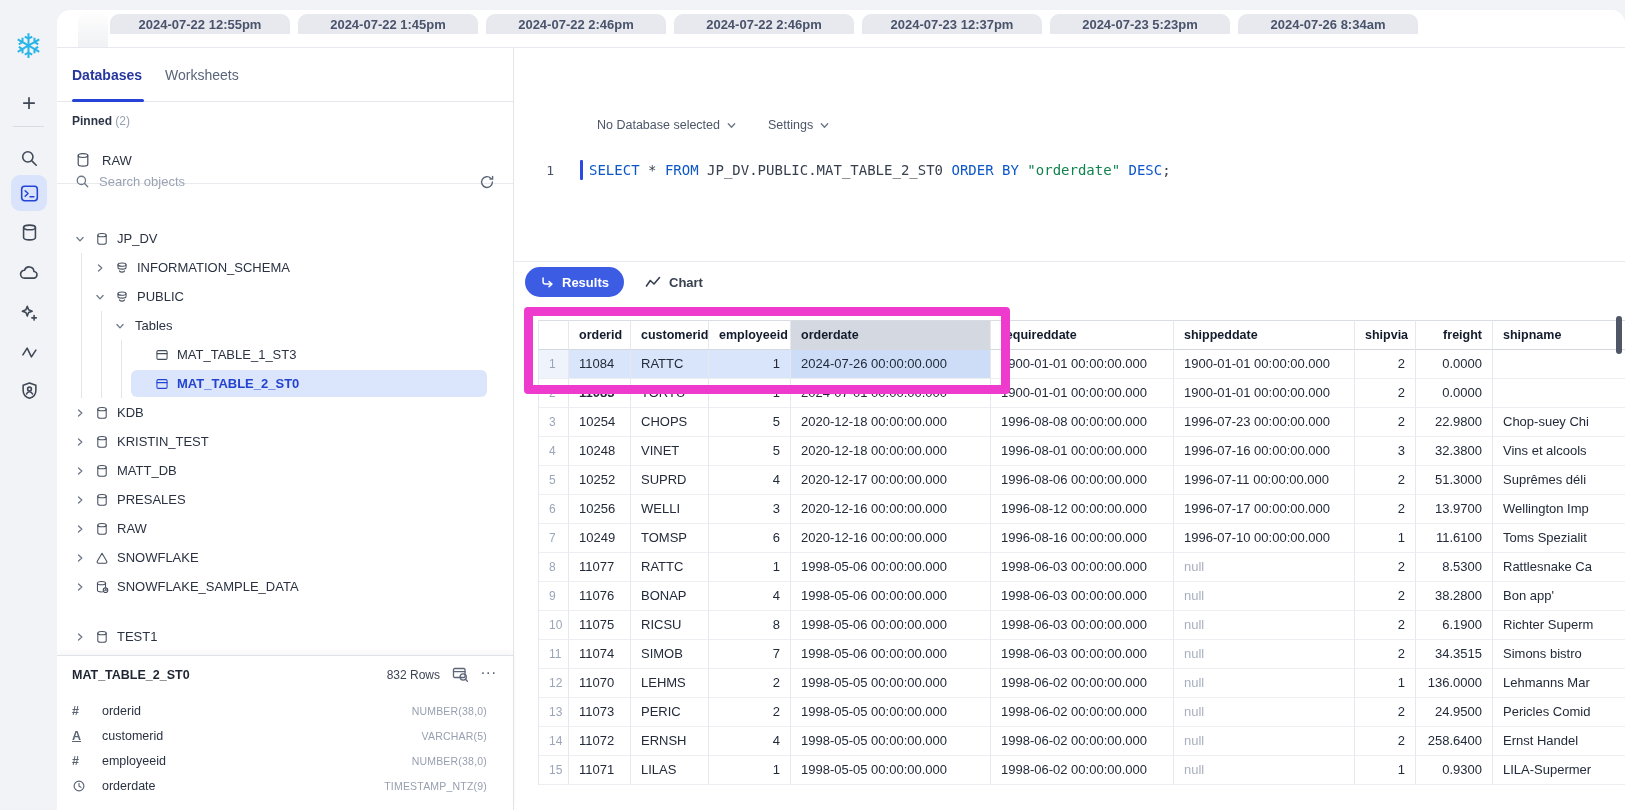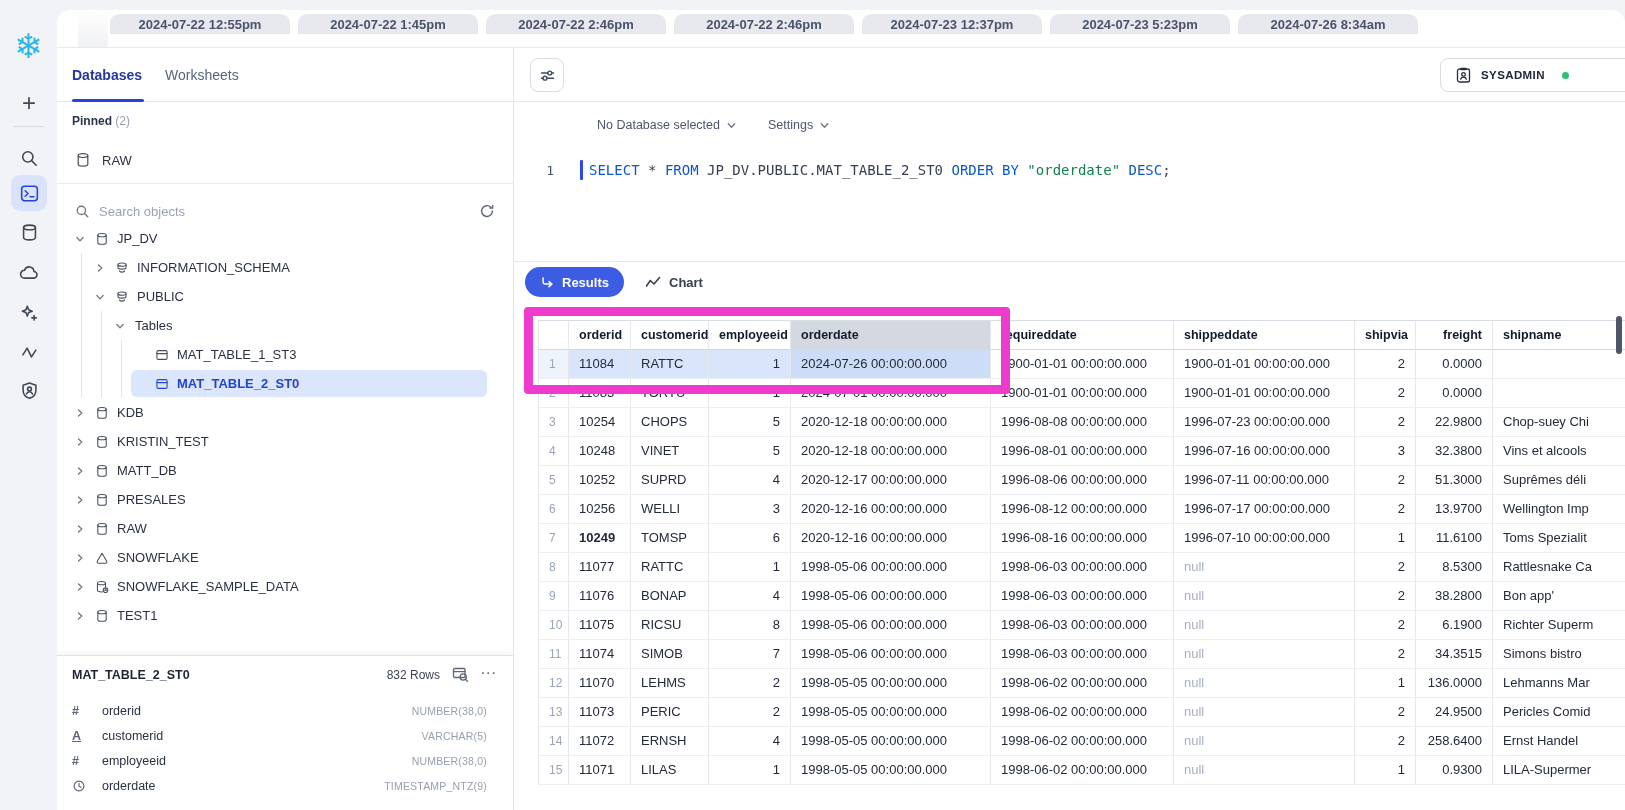--- a/index.html
+++ b/index.html
@@ -32,21 +32,21 @@
   .side-tab{position:absolute;top:0;height:54px;display:flex;align-items:center;font-size:14px;cursor:pointer}
   .side-tab.db{left:15px;color:#26379f;font-weight:700}
   .side-tab.ws{left:108px;color:#59657a;font-weight:500}
   .side-underline{position:absolute;left:15px;top:51px;width:72px;height:3px;background:#2742d6;border-radius:2px}
   .pinned{position:absolute;left:15px;top:66px;font-size:12px;font-weight:700;color:#2c3547}
   .pinned b{font-weight:400;color:#97a0b0}
   .pitem{position:absolute;left:0;top:94px;right:0;height:36px;display:flex;align-items:center;cursor:pointer}
   .pitem .ticon{margin-left:18px}
   .pitem span{margin-left:11px;font-size:13px;color:#2a3242}
   .sdiv1{position:absolute;left:0;top:135px;right:0;height:1px;background:#e8eaee}
-  .searchrow{position:absolute;left:0;top:133px;right:0;height:38px;display:flex;align-items:flex-end}
+  .searchrow{position:absolute;left:0;top:126px;right:0;height:38px;display:flex;align-items:flex-start}
   .searchrow svg{margin-left:18px;stroke:#6b7686;stroke-width:1.4;fill:none;stroke-linecap:round}
   .searchrow input{border:none;outline:none;margin-left:9px;font-size:13px;color:#2a3242;flex:1;font-family:inherit;background:transparent}
   .searchrow input::placeholder{color:#9aa3b2}
   .refresh{margin-right:18px;cursor:pointer}
   .refresh svg{stroke:#5c6678;stroke-width:1.4;fill:none;stroke-linecap:round;margin:0}
 
   
   .tree{position:absolute;left:0;top:176px;right:0;height:432px;overflow:hidden}
   .guide{position:absolute;width:1px;background:#e3e5ea}
   .trow{position:absolute;left:0;right:0;height:29px;display:flex;align-items:center;cursor:pointer}
@@ -409,21 +409,21 @@
               <polyline points="4.2,2.3 8.2,6 4.2,9.7"></polyline>
             </svg>
           </span>
           <span class="ticon">
             <svg width="14" height="14" viewBox="0 0 16 16">
               <path d="M8 2.6l5.4 9.2a1.4 1.4 0 0 1-1.2 2.1H3.8a1.4 1.4 0 0 1-1.2-2.1z"></path>
             </svg>
           </span>
           <span class="tlabel">SNOWFLAKE</span>
         </div>
-        <div class="trow" style="top: 377px; padding-left: 18px;">
+        <div class="trow" style="top: 398px; padding-left: 18px;">
           <span class="chev">
             <svg width="10" height="10" viewBox="0 0 12 12" stroke-width="1.5" style="stroke: rgb(107, 118, 134); fill: none;">
               <polyline points="4.2,2.3 8.2,6 4.2,9.7"></polyline>
             </svg>
           </span>
           <span class="ticon">
             <svg width="14" height="14" viewBox="0 0 16 16">
               <ellipse cx="8" cy="3.6" rx="4.8" ry="1.9"></ellipse>
               <path d="M3.2 3.6v8.6c0 1.1 2.1 1.9 4.8 1.9s4.8-.8 4.8-1.9V3.6"></path>
             </svg>
@@ -485,40 +485,20 @@
               </svg>
             </span>
             <span class="cname">orderdate</span>
             <span class="ctype">TIMESTAMP_NTZ(9)</span>
           </div>
         </div>
     </div>
   </aside>
 
   <main class="main">
-    <div class="toolbar">
-      <button class="slidersbtn">
-        <svg width="17" height="17" viewBox="0 0 17 17">
-            <line x1="2.5" y1="6" x2="14.5" y2="6"></line>
-            <circle cx="10.8" cy="6" r="1.9" fill="#fff"></circle>
-            <line x1="2.5" y1="11.2" x2="14.5" y2="11.2"></line>
-            <circle cx="6" cy="11.2" r="1.9" fill="#fff"></circle>
-          </svg>
-      </button>
-      <button class="rolebtn">
-        <svg width="17" height="17" viewBox="0 0 17 17">
-            <rect x="2.5" y="2" width="12" height="13" rx="2"></rect>
-            <line x1="6.6" y1="2" x2="10.4" y2="2" stroke-width="2.4"></line>
-            <circle cx="8.5" cy="7.4" r="1.8"></circle>
-            <path d="M5.6 12.2c.5-1.3 1.6-2 2.9-2s2.4.7 2.9 2"></path>
-          </svg>
-        <span class="rname">SYSADMIN</span>
-        <span class="dot"></span>
-      </button>
-    </div>
 
     <div class="querybar">
       <div class="qitem qdb">
         <span>No Database selected</span>
         <svg width="11" height="11" viewBox="0 0 12 12">
             <polyline points="2.5,4.2 6,7.8 9.5,4.2"></polyline>
           </svg>
       </div>
       <div class="qitem qset">
         <span>Settings</span>
@@ -570,21 +550,21 @@
           <div class="g-cell ar sel" style="width: 82px;">1</div>
           <div class="g-cell sel4" style="width: 200px;">2024-07-26 00:00:00.000</div>
           <div class="g-cell" style="width: 183px;">1900-01-01 00:00:00.000</div>
           <div class="g-cell" style="width: 181px;">1900-01-01 00:00:00.000</div>
           <div class="g-cell ar" style="width: 61px;">2</div>
           <div class="g-cell ar" style="width: 77px;">0.0000</div>
           <div class="g-cell" style="width: 160px;"></div>
         </div>
         <div class="g-row">
           <div class="g-cell num" style="width: 30px;">2</div>
-          <div class="g-cell" style="width: 62px;">11083</div>
+          <div class="g-cell" style="width: 62px; font-weight: bold;">11083</div>
           <div class="g-cell" style="width: 78px;">TORTU</div>
           <div class="g-cell ar" style="width: 82px;">1</div>
           <div class="g-cell" style="width: 200px;">2024-07-01 00:00:00.000</div>
           <div class="g-cell" style="width: 183px;">1900-01-01 00:00:00.000</div>
           <div class="g-cell" style="width: 181px;">1900-01-01 00:00:00.000</div>
           <div class="g-cell ar" style="width: 61px;">2</div>
           <div class="g-cell ar" style="width: 77px;">0.0000</div>
           <div class="g-cell" style="width: 160px;"></div>
         </div>
         <div class="g-row">
@@ -630,21 +610,21 @@
           <div class="g-cell ar" style="width: 82px;">3</div>
           <div class="g-cell" style="width: 200px;">2020-12-16 00:00:00.000</div>
           <div class="g-cell" style="width: 183px;">1996-08-12 00:00:00.000</div>
           <div class="g-cell" style="width: 181px;">1996-07-17 00:00:00.000</div>
           <div class="g-cell ar" style="width: 61px;">2</div>
           <div class="g-cell ar" style="width: 77px;">13.9700</div>
           <div class="g-cell" style="width: 160px;">Wellington Imp</div>
         </div>
         <div class="g-row">
           <div class="g-cell num" style="width: 30px;">7</div>
-          <div class="g-cell" style="width: 62px; font-weight: bold;">10249</div>
+          <div class="g-cell" style="width: 62px;">10249</div>
           <div class="g-cell" style="width: 78px;">TOMSP</div>
           <div class="g-cell ar" style="width: 82px;">6</div>
           <div class="g-cell" style="width: 200px;">2020-12-16 00:00:00.000</div>
           <div class="g-cell" style="width: 183px;">1996-08-16 00:00:00.000</div>
           <div class="g-cell" style="width: 181px;">1996-07-10 00:00:00.000</div>
           <div class="g-cell ar" style="width: 61px;">1</div>
           <div class="g-cell ar" style="width: 77px;">11.6100</div>
           <div class="g-cell" style="width: 160px;">Toms Spezialit</div>
         </div>
         <div class="g-row">

